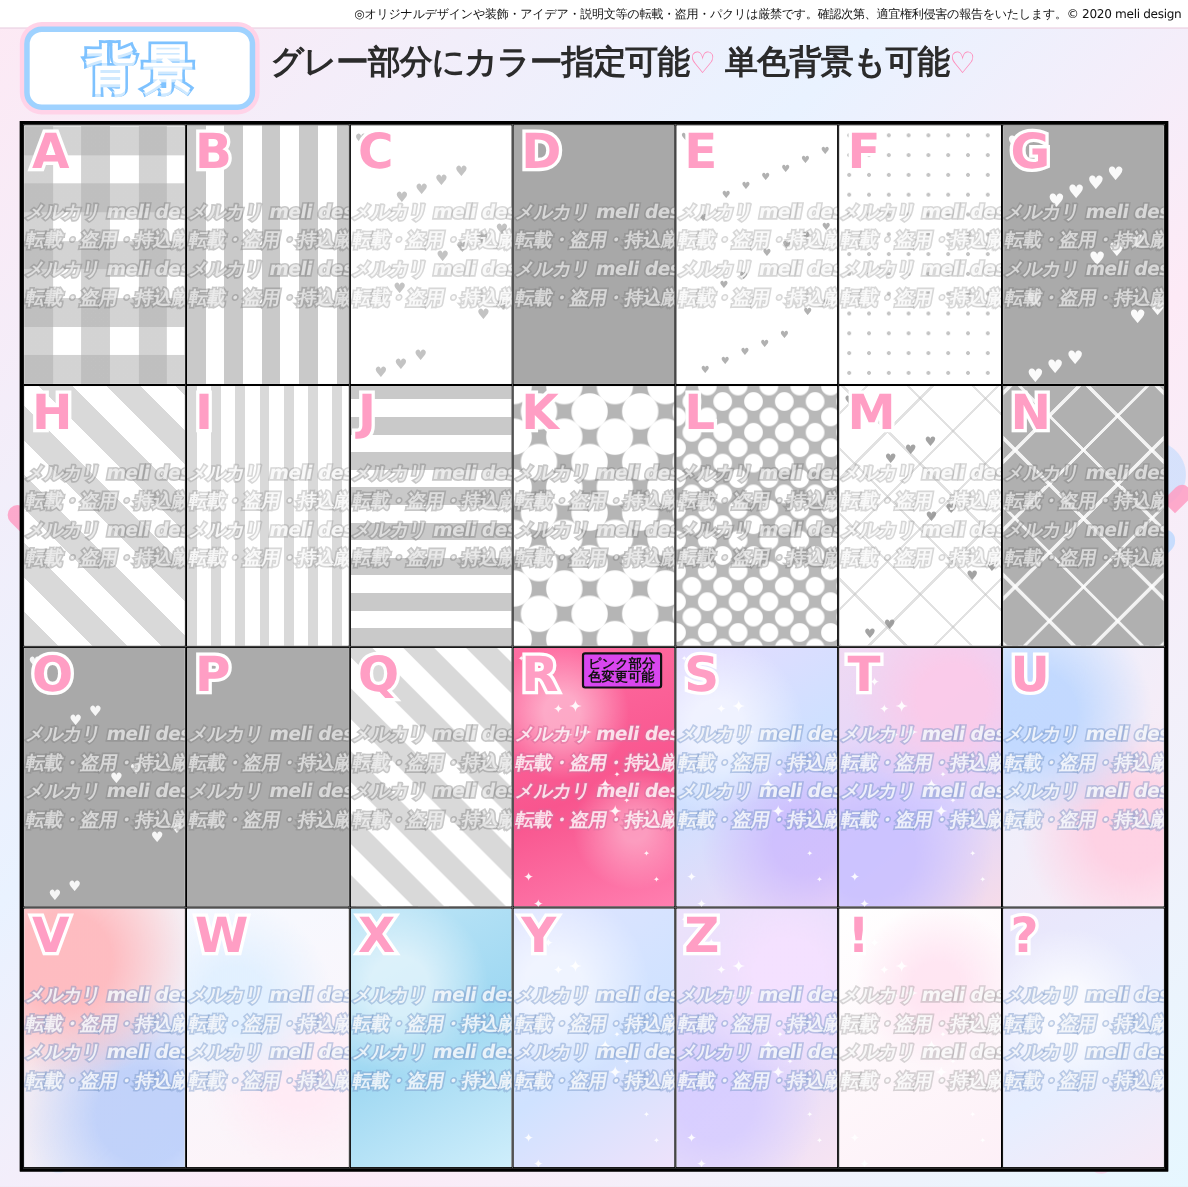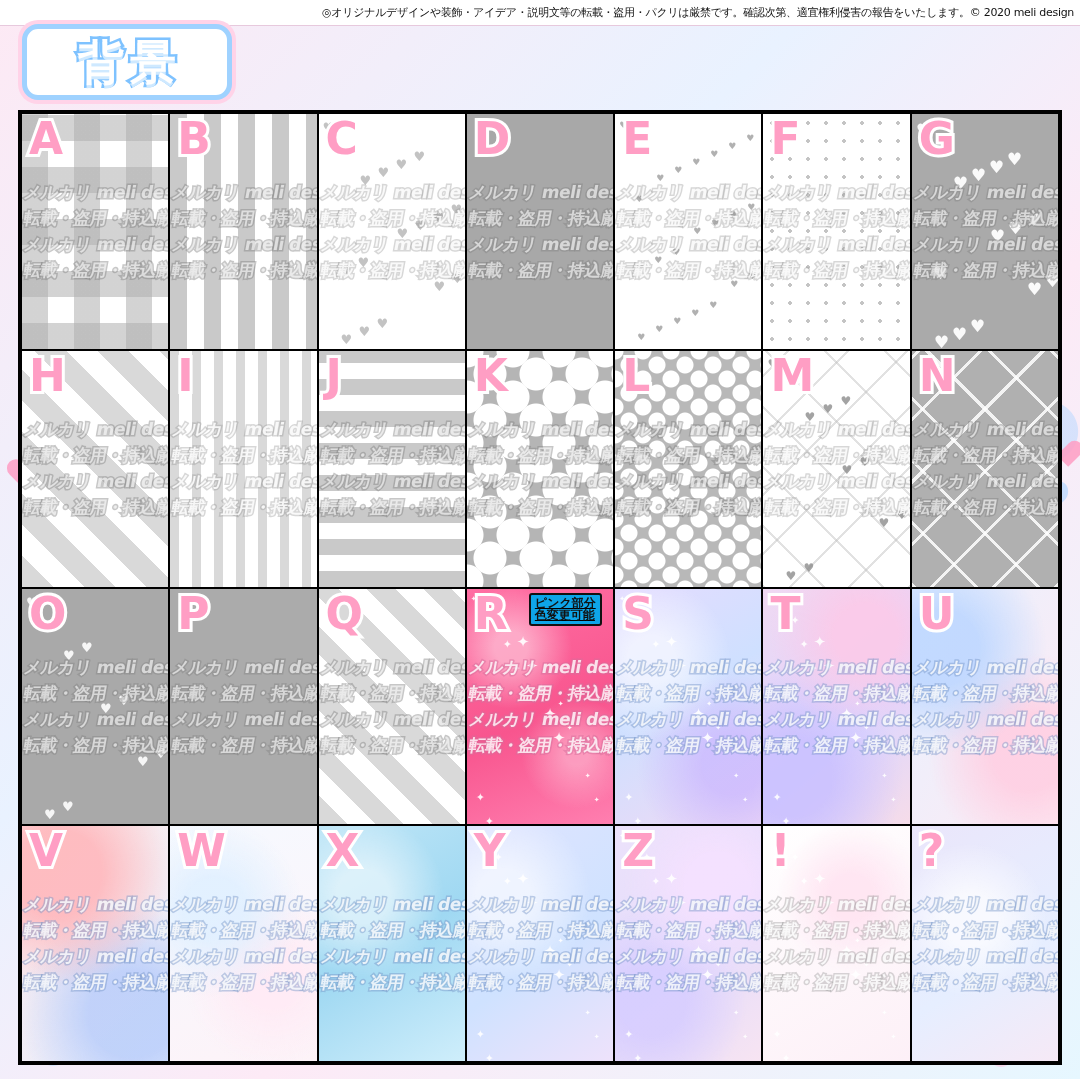--- a/index.html
+++ b/index.html
@@ -75,22 +75,22 @@
     color:rgba(255,255,255,.62);
     -webkit-text-stroke:3px rgba(130,130,130,.45);paint-order:stroke fill;
     transform:skewX(-10deg);letter-spacing:-.5px;
   }
   .wm.light div{color:rgba(255,255,255,.85);-webkit-text-stroke-color:rgba(150,150,150,.38);}
   .wm.blue div{color:rgba(255,255,255,.8);-webkit-text-stroke-color:rgba(120,150,200,.45);}
   .wm.pinkbg div{color:rgba(255,255,255,.8);-webkit-text-stroke-color:rgba(215,110,155,.5);}
 
   
   .pinkbadge{
-    position:absolute;z-index:7;left:62px;top:4px;background:#0ea5e9;border:2px solid #111;
-    padding:2px 4px;border-radius:3px;line-height:1.05;text-decoration:underline;
+    position:absolute;z-index:7;left:62px;top:4px;background:#d946ef;border:2px solid #111;
+    padding:2px 4px;border-radius:3px;line-height:1.05;
   }
   .pinkbadge div{font-size:12px;font-weight:bold;color:#111;white-space:nowrap;}
 </style>
 </head>
 <body>
 
 <div class="bg-wrap">
   <div class="bg-heart" style="left:6px;top:460px;"></div>
   <div class="bg-heart" style="left:1035px;top:440px;transform:scale(.9);"></div>
   <div class="q-mark" style="right:8px;top:470px;">?</div>
@@ -99,20 +99,24 @@
 </div>
 
 <div class="copybar">
   <span>◎オリジナルデザインや装飾・アイデア・説明文等の転載・盗用・パクリは厳禁です。確認次第、適宜権利侵害の報告をいたします。© 2020 meli design</span>
 </div>
 
 <div class="header">
   <div class="title-badge">
     <span class="kanji">背</span>
     <span class="kanji">景</span>
+  </div>
+  <div class="subtitle">
+    <span>グレー部分にカラー指定可能</span><span class="hs">♡</span>
+    <span>単色背景も可能</span><span class="hs">♡</span>
   </div>
 </div>
 
 <div class="grid" id="grid">
     <div class="cell">
       <div class="pat" style="z-index: 1; background: repeating-linear-gradient(0deg, rgba(175, 175, 175, 0.55) 0px, rgba(175, 175, 175, 0.55) 26px, transparent 26px, transparent 52px), repeating-linear-gradient(90deg, rgba(175, 175, 175, 0.55) 0px, rgba(175, 175, 175, 0.55) 26px, transparent 26px, transparent 52px), rgb(255, 255, 255);"></div>
       <div class="pat" style="z-index: 2;"></div>
       <div class="wm ">
         <div>メルカリ meli design</div>
         <div>転載・盗用・持込厳禁</div>

